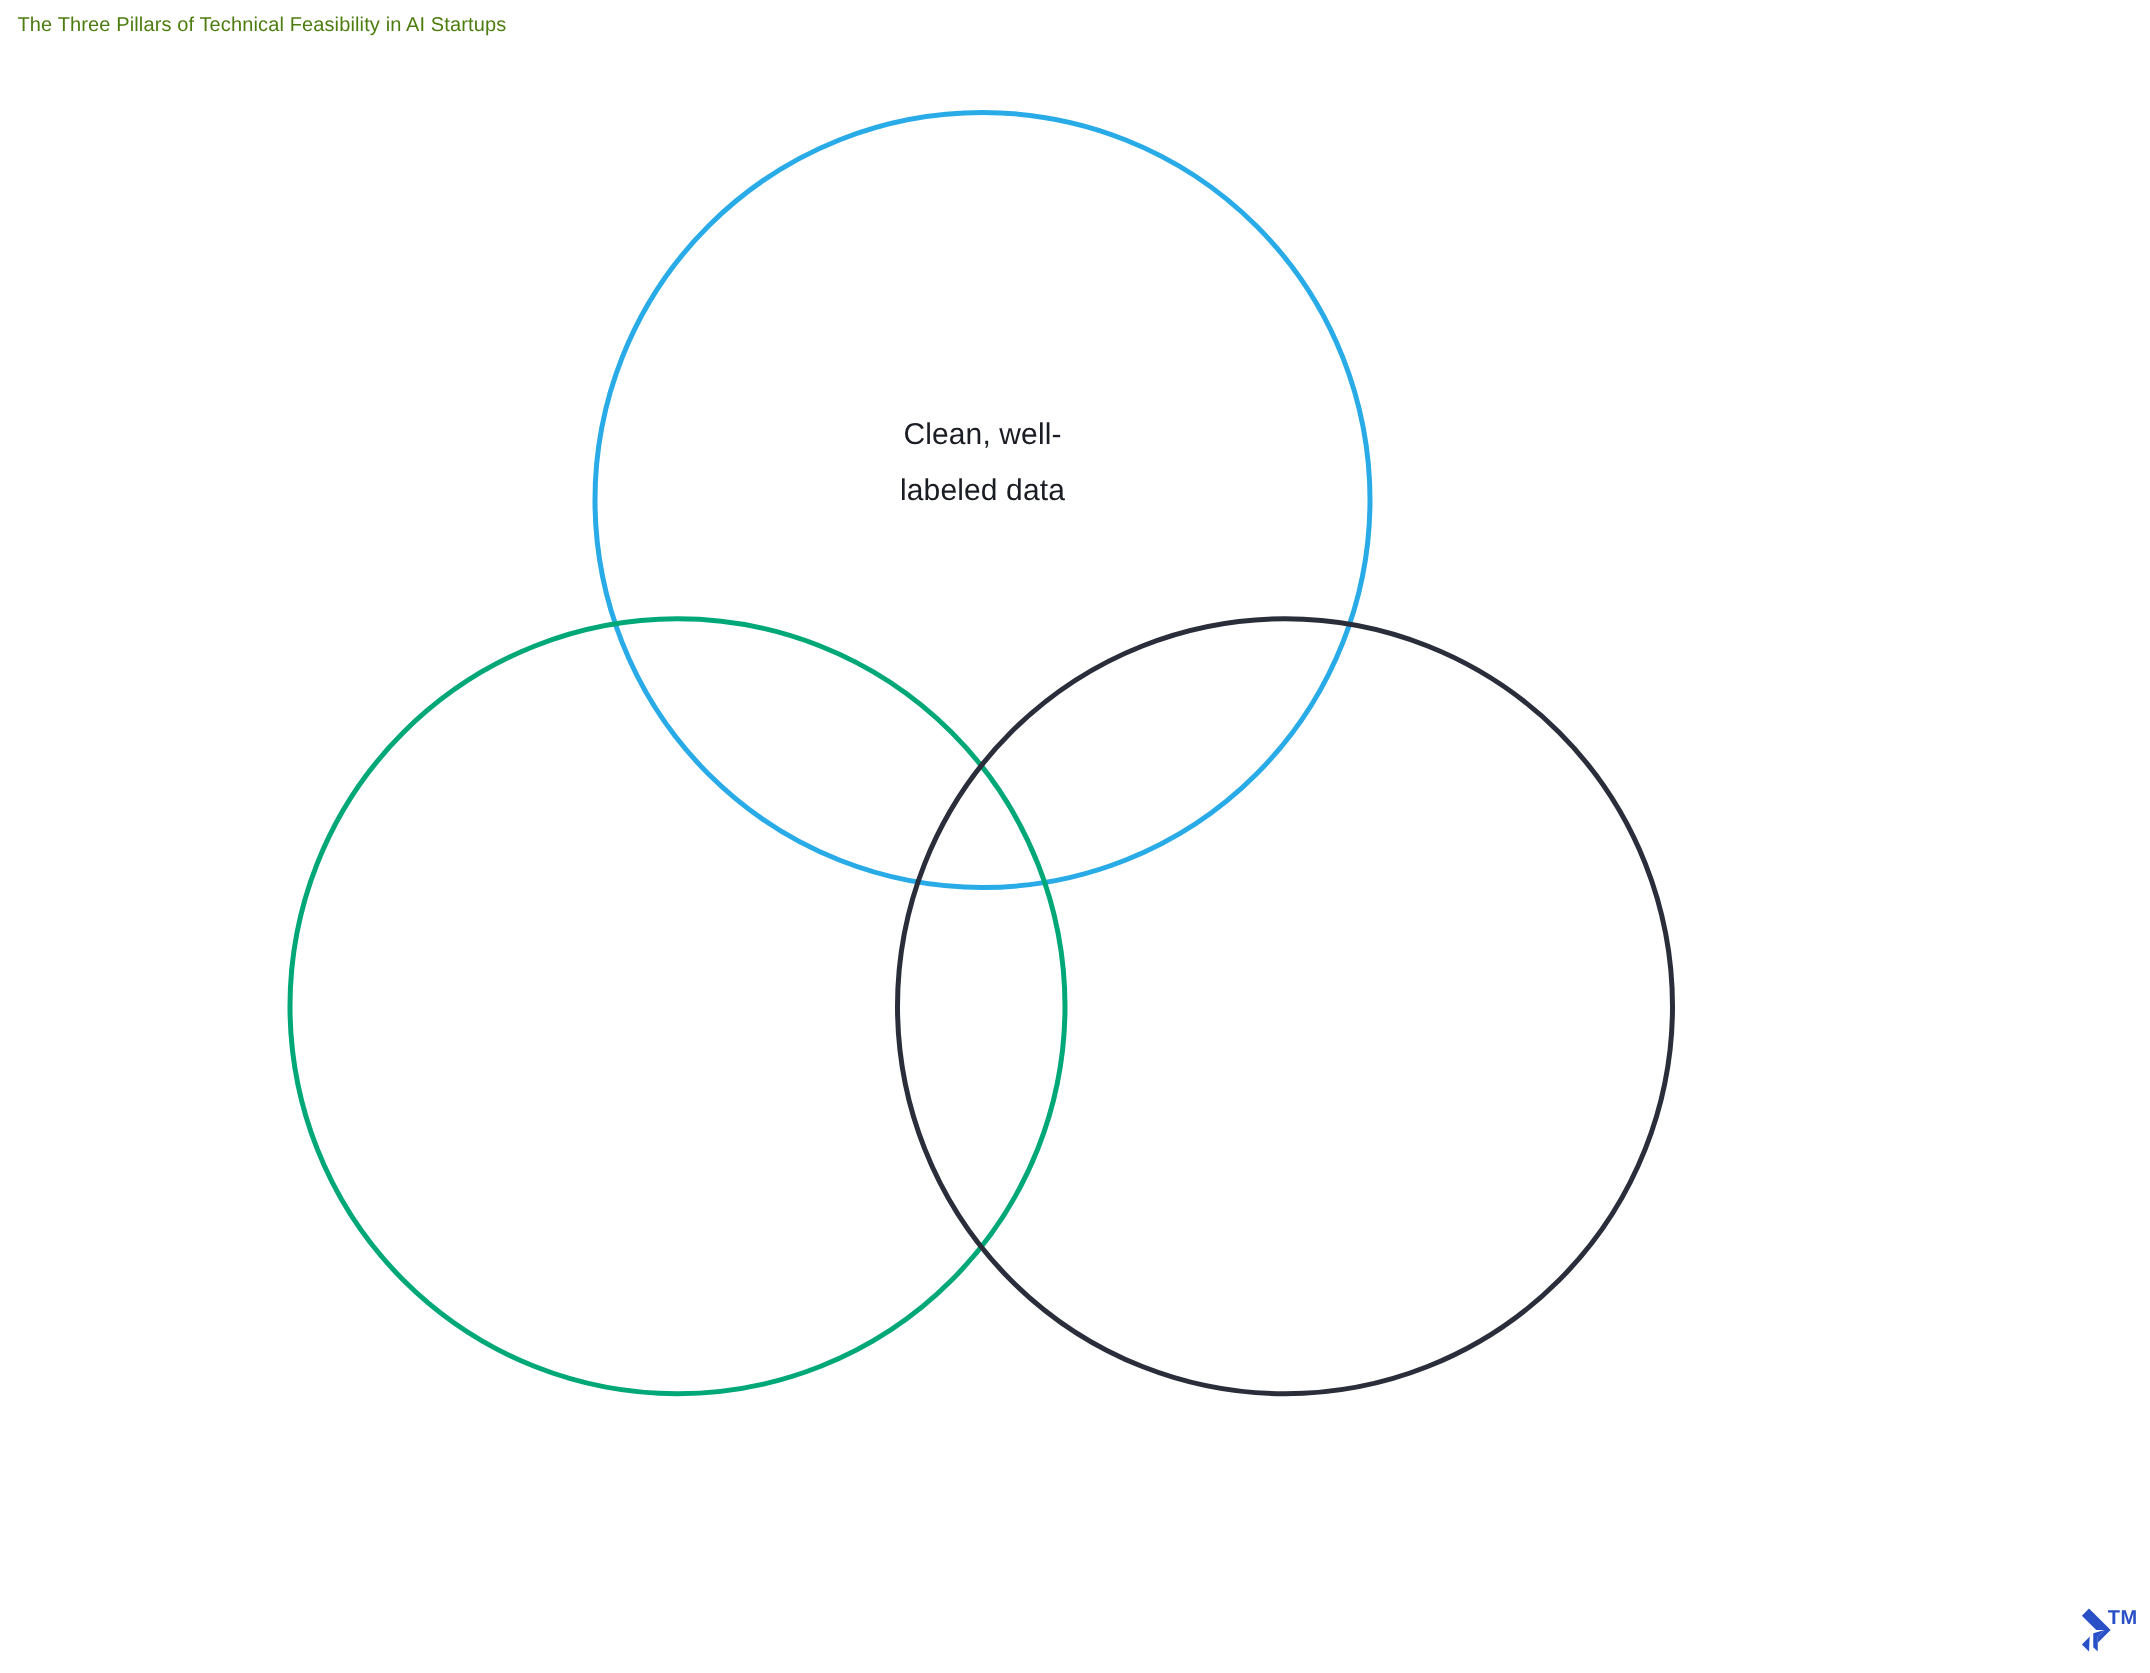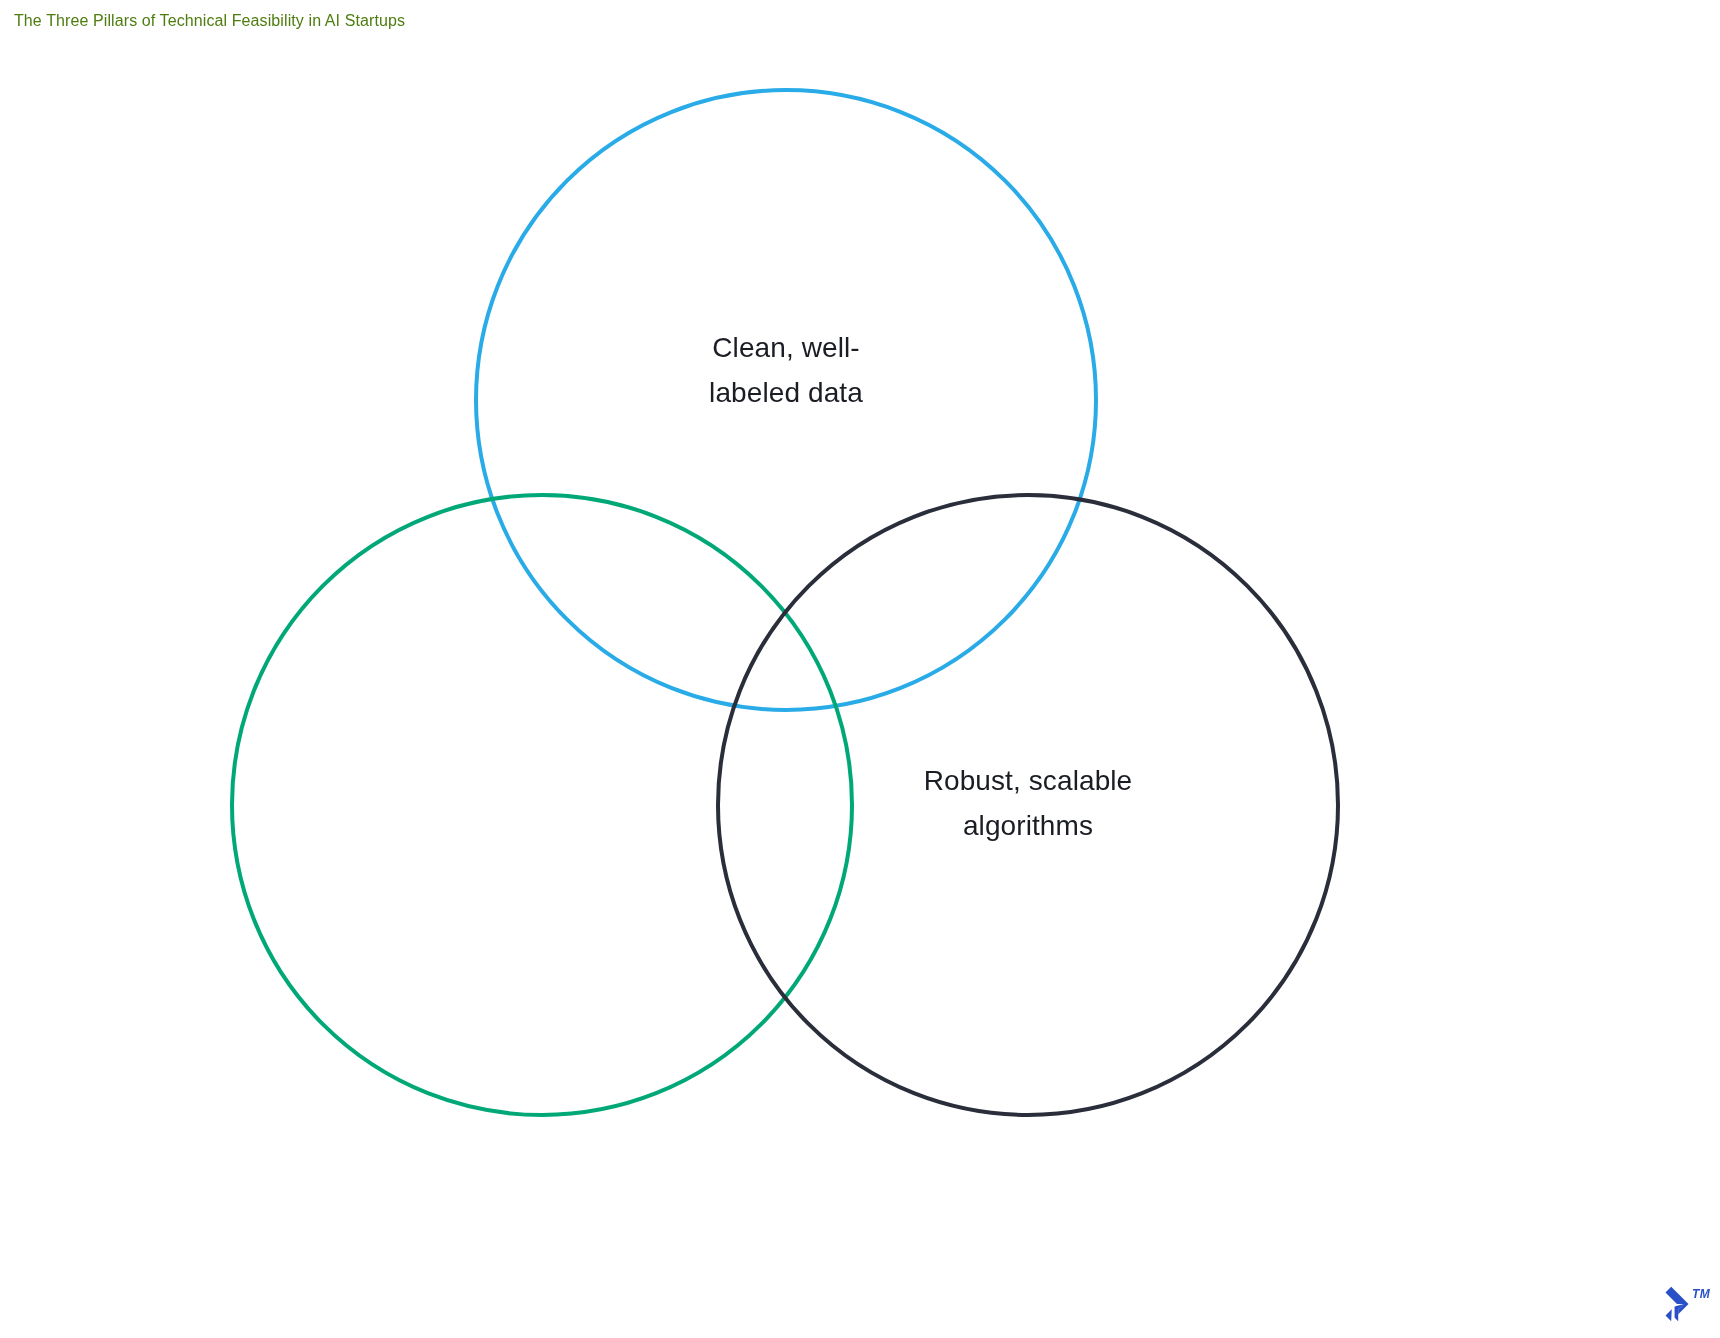--- a/index.html
+++ b/index.html
@@ -45,21 +45,21 @@
     top: 0;
     width: 1720px;
     height: 1338px;
     display: block;
   }
 
   
   .caption {
     position: absolute;
     text-align: center;
-    font-size: 28px;
+    font-size: 24px;
     line-height: 45px;
     font-weight: 400;
     color: #1b1d24;
     letter-spacing: 0.1px;
     white-space: pre-line;
   }
   .caption-top {
     left: 586px;
     top: 325px;
     width: 400px;
@@ -88,47 +88,44 @@
     right: 18px;
     bottom: 6px;
     width: 36px;
     height: 40px;
     display: block;
   }
   .tm {
     position: absolute;
     right: 2px;
     bottom: 30px;
-    font-size: 12px;
+    font-size: 16px;
     line-height: 11px;
     font-weight: 700;
     color: #2a50c8;
     letter-spacing: 0.3px;
-    font-style: italic;
   }
 </style>
 </head>
 <body style="background: rgb(255, 255, 255);">
 
 <div class="title">The Three Pillars of Technical Feasibility in AI Startups</div>
 
 <div class="stage">
 
   <svg class="venn-svg" viewBox="0 0 1720 1338" aria-hidden="true">
     <circle class="vc" id="vc-0" fill="none" cx="786" cy="400" r="310" stroke="#29abe8" stroke-width="4"></circle>
     <circle class="vc" id="vc-1" fill="none" cx="542" cy="805" r="310" stroke="#00a878" stroke-width="4"></circle>
     <circle class="vc" id="vc-2" fill="none" cx="1028" cy="805" r="310" stroke="#2a2e3b" stroke-width="4"></circle>
   </svg>
 
   <div class="caption caption-top">Clean, well-
 labeled data</div>
 
 
-  <div class="caption caption-right">Robust, scalable
-algorithms</div>
 </div>
 
 <div class="brandmark">
   <svg viewBox="0 0 36 40">
     <path d="M7.5 8.5 L13.2 2.8 L30.5 20.0 L13.2 37.2 L7.5 31.5 L19.0 20.0 Z" fill="#2a50c8"></path>
     <path d="M14.0 20.0 L25.6 20.0 L20.2 25.4 L20.2 37.2 L13.2 37.2 Z" fill="#ffffff"></path>
     <path d="M16.6 22.6 L25.6 20.0 L20.2 25.4 L20.2 37.2 L16.6 33.7 Z" fill="#2a50c8"></path>
   </svg>
   <span class="tm">TM</span>
 </div>

